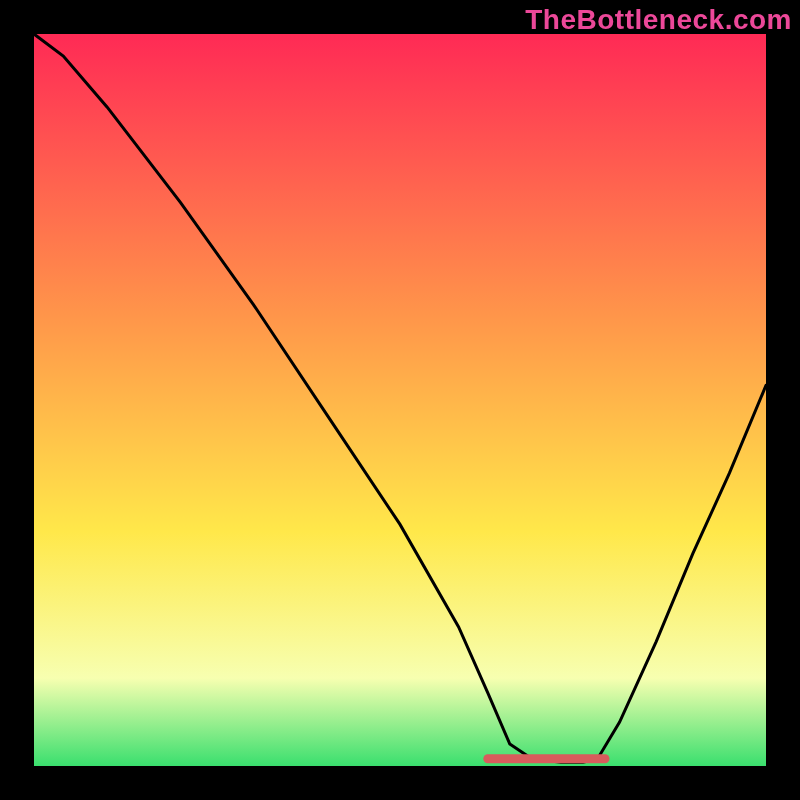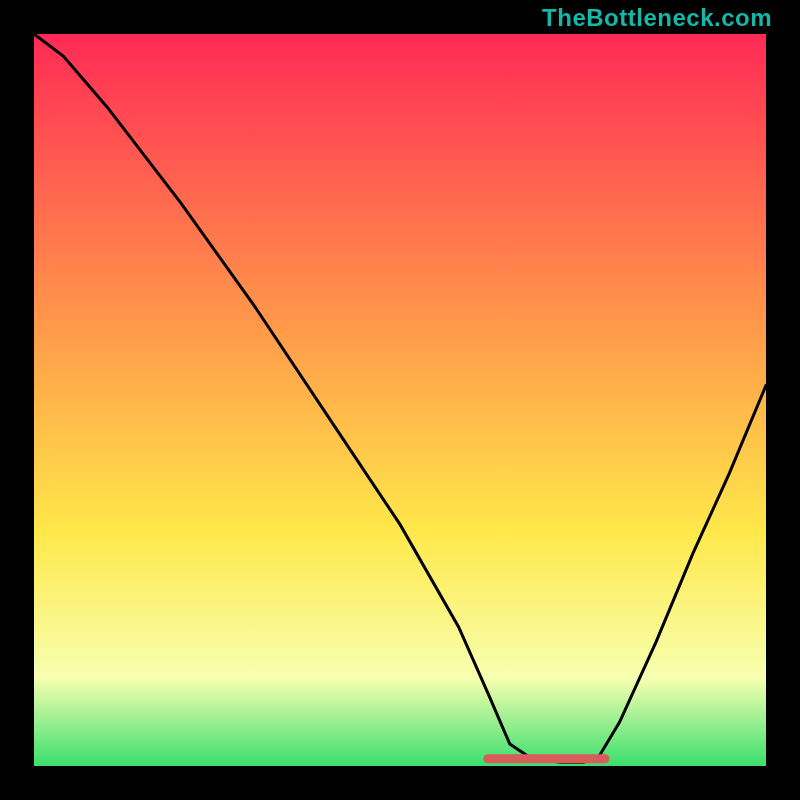--- a/index.html
+++ b/index.html
@@ -20,23 +20,23 @@
   .plot-area {
     position: absolute;
     left: 34px;
     top: 34px;
     width: 732px;
     height: 732px;
   }
   .watermark {
     position: absolute;
     top: 4px;
-    right: 28px;
-    color: #14b8a6;
-    font-size: 24px;
+    right: 8px;
+    color: #ec4899;
+    font-size: 28px;
     font-weight: bold;
     letter-spacing: 0.5px;
   }
   svg { display: block; }
 </style>
 </head>
 <body>
 
 <div class="frame">
 

